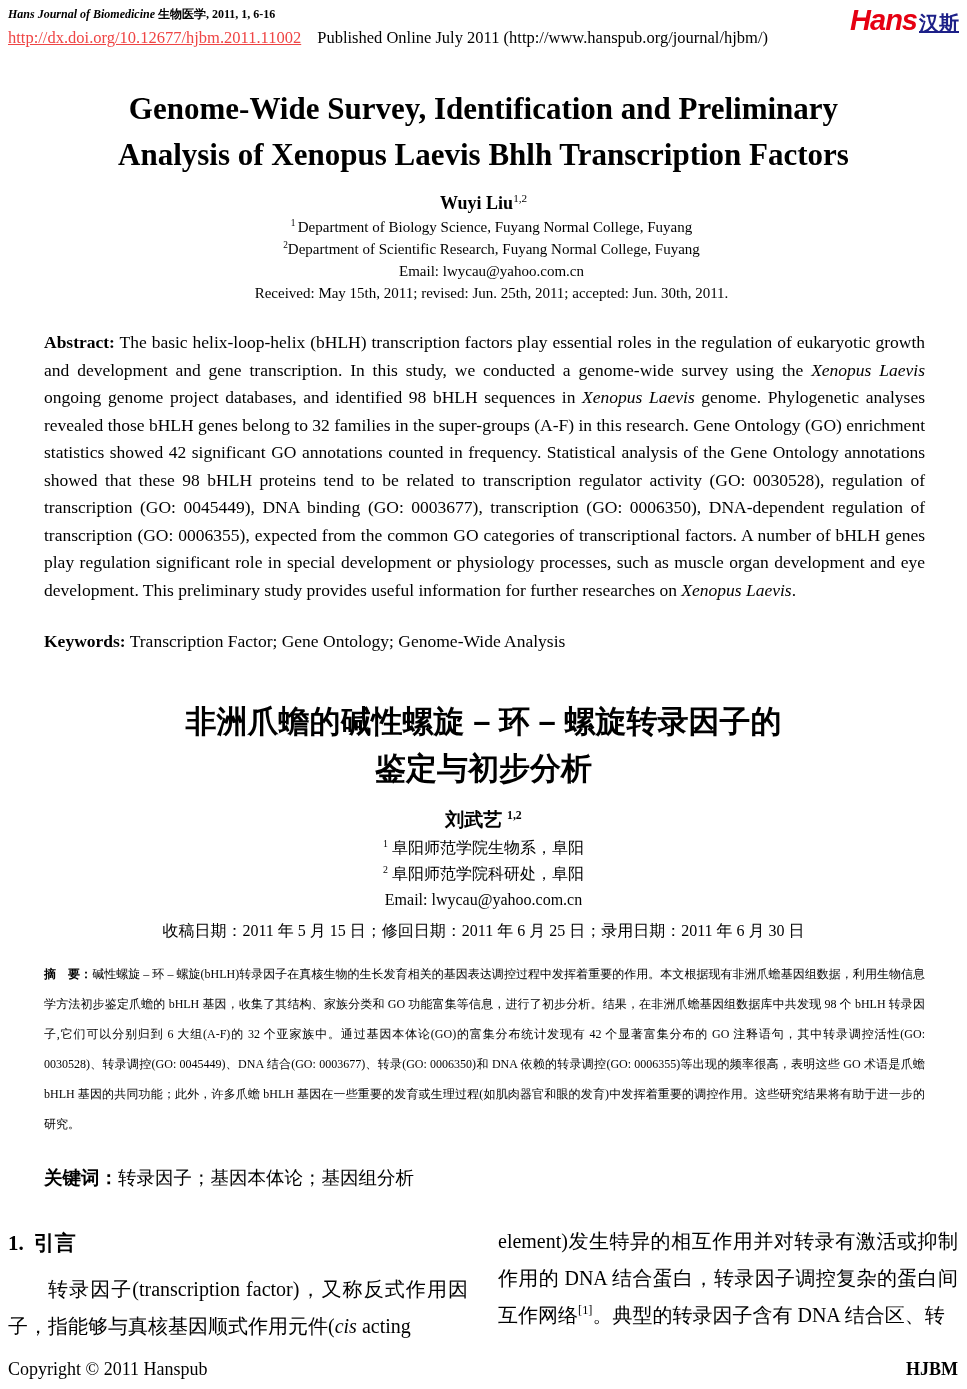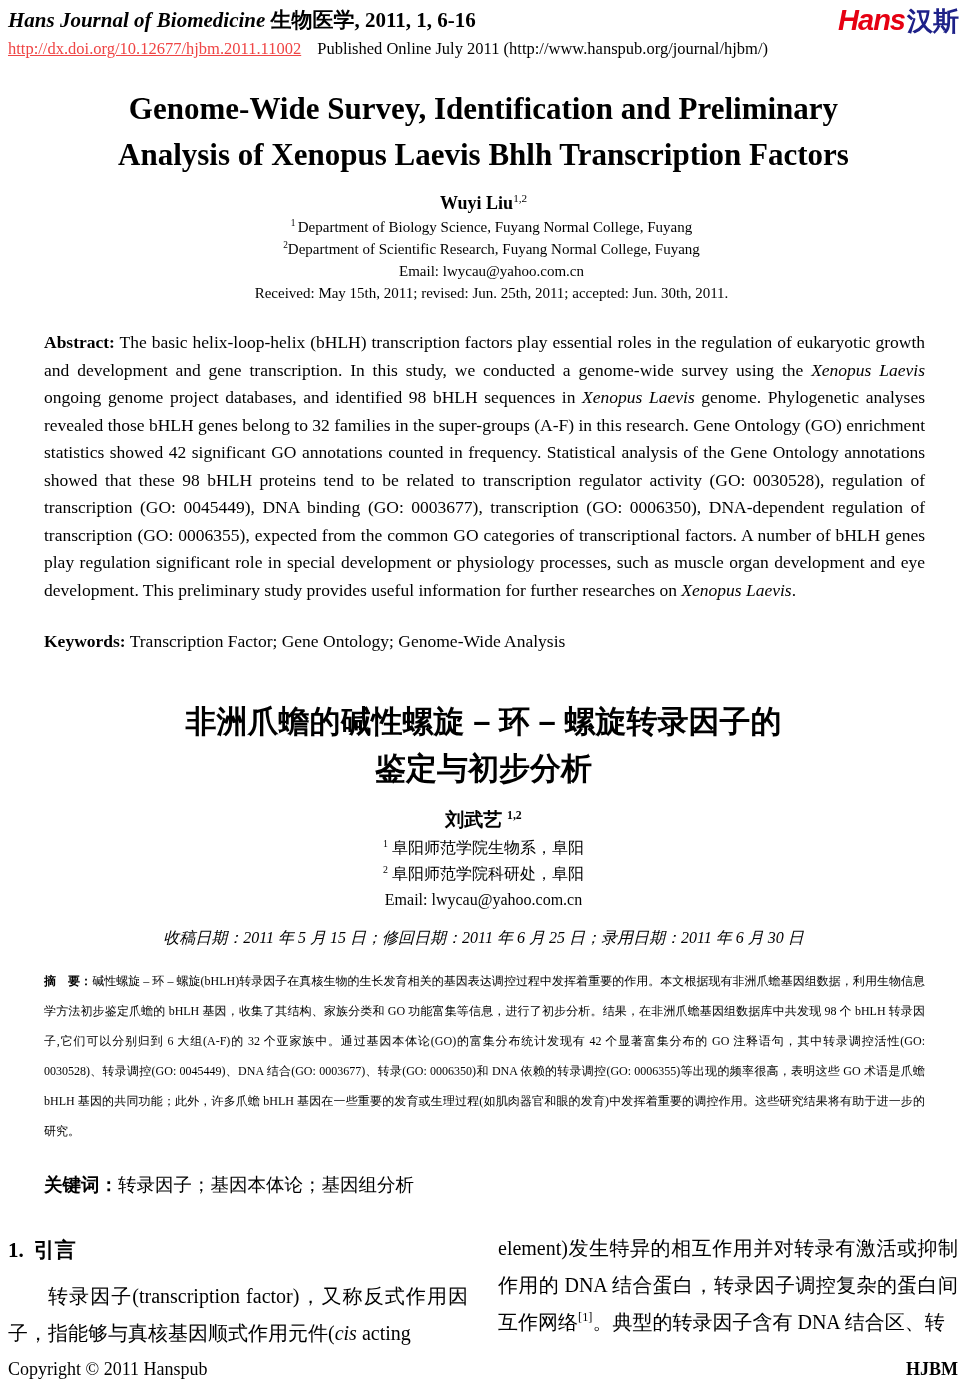--- a/index.html
+++ b/index.html
@@ -8,43 +8,43 @@
     background:#ffffff; color:#000;
     font-family:"Liberation Serif", serif;
     overflow:hidden;
   }
   sup { vertical-align:super; font-size:62%; line-height:0; }
   b { font-weight:bold; }
   i { font-style:italic; }
 
   
   .header { position:absolute; top:6px; left:8px; right:8px; }
-  .journal-line { font-size:21px; font-weight:bold; white-space:nowrap; }
+  .journal-line { font-size:12px; font-weight:bold; white-space:nowrap; }
   .journal-name { font-style:italic; }
   .doi-line { font-size:16.5px; margin-top:5px; white-space:nowrap; }
   .doi-link { color:#ef4444; text-decoration:underline; cursor:pointer; }
   .published { margin-left:16px; }
   .logo { position:absolute; right:0; top:-2px; font-family:"Liberation Sans", sans-serif; font-weight:bold; white-space:nowrap; }
   .logo-latin { font-style:italic; font-size:29px; letter-spacing:-1px; }
-  .logo-cjk { font-size:26px; margin-left:2px; }
+  .logo-cjk { font-size:20px; margin-left:2px;text-decoration:underline; }
 
   
   .title-en { margin:86px 30px 0; text-align:center; font-size:31px; font-weight:bold; line-height:46px; }
   .author-block-en { margin-top:13px; text-align:center; line-height:19px; }
   .author-name-en { font-size:18px; line-height:24px; }
   .affil-en, .email-en, .dates-en { font-size:15px; margin-top:3px;padding-left:16px; }
   .abstract-en { margin:26px 42px 0 44px; text-align:justify; font-size:17.5px; line-height:27.5px; }
   .keywords-en { margin:27px 42px 0 44px; font-size:17.5px; }
 
   
   .title-zh { margin:46px 30px 0; text-align:center; font-size:31px; font-weight:bold; line-height:47px; font-family:"Liberation Sans", sans-serif; }
   .author-block-zh { margin-top:15px; text-align:center; }
   .author-name-zh { font-size:19px; line-height:26px; font-weight:bold; }
   .affil-zh, .email-zh { font-size:16px; margin-top:4px; line-height:22px; }
-  .dates-zh { font-size:16px; margin-top:17px;font-style:italic; }
+  .dates-zh { font-size:16px; margin-top:10px; }
   .abstract-zh { margin:17px 42px 14px 44px; text-align:justify; font-size:12px; line-height:30px; }
   .abstract-zh b, .keywords-zh b, .intro-heading { font-family:"Liberation Sans", sans-serif; }
   .keywords-zh { margin:26px 42px 0 44px; font-size:18.5px; }
 
   
   .columns { display:flex; gap:30px; margin:33px 9px 0 8px; }
   .col { flex:1; min-width:0; text-align:justify; font-size:20px; line-height:37px; }
   .intro-heading { font-size:21px; font-weight:bold; margin:6px 0 14px 0; line-height:28px; }
   .intro-heading .num { font-family:"Liberation Serif", serif; margin-right:10px; }
   .col p { margin:0; }

